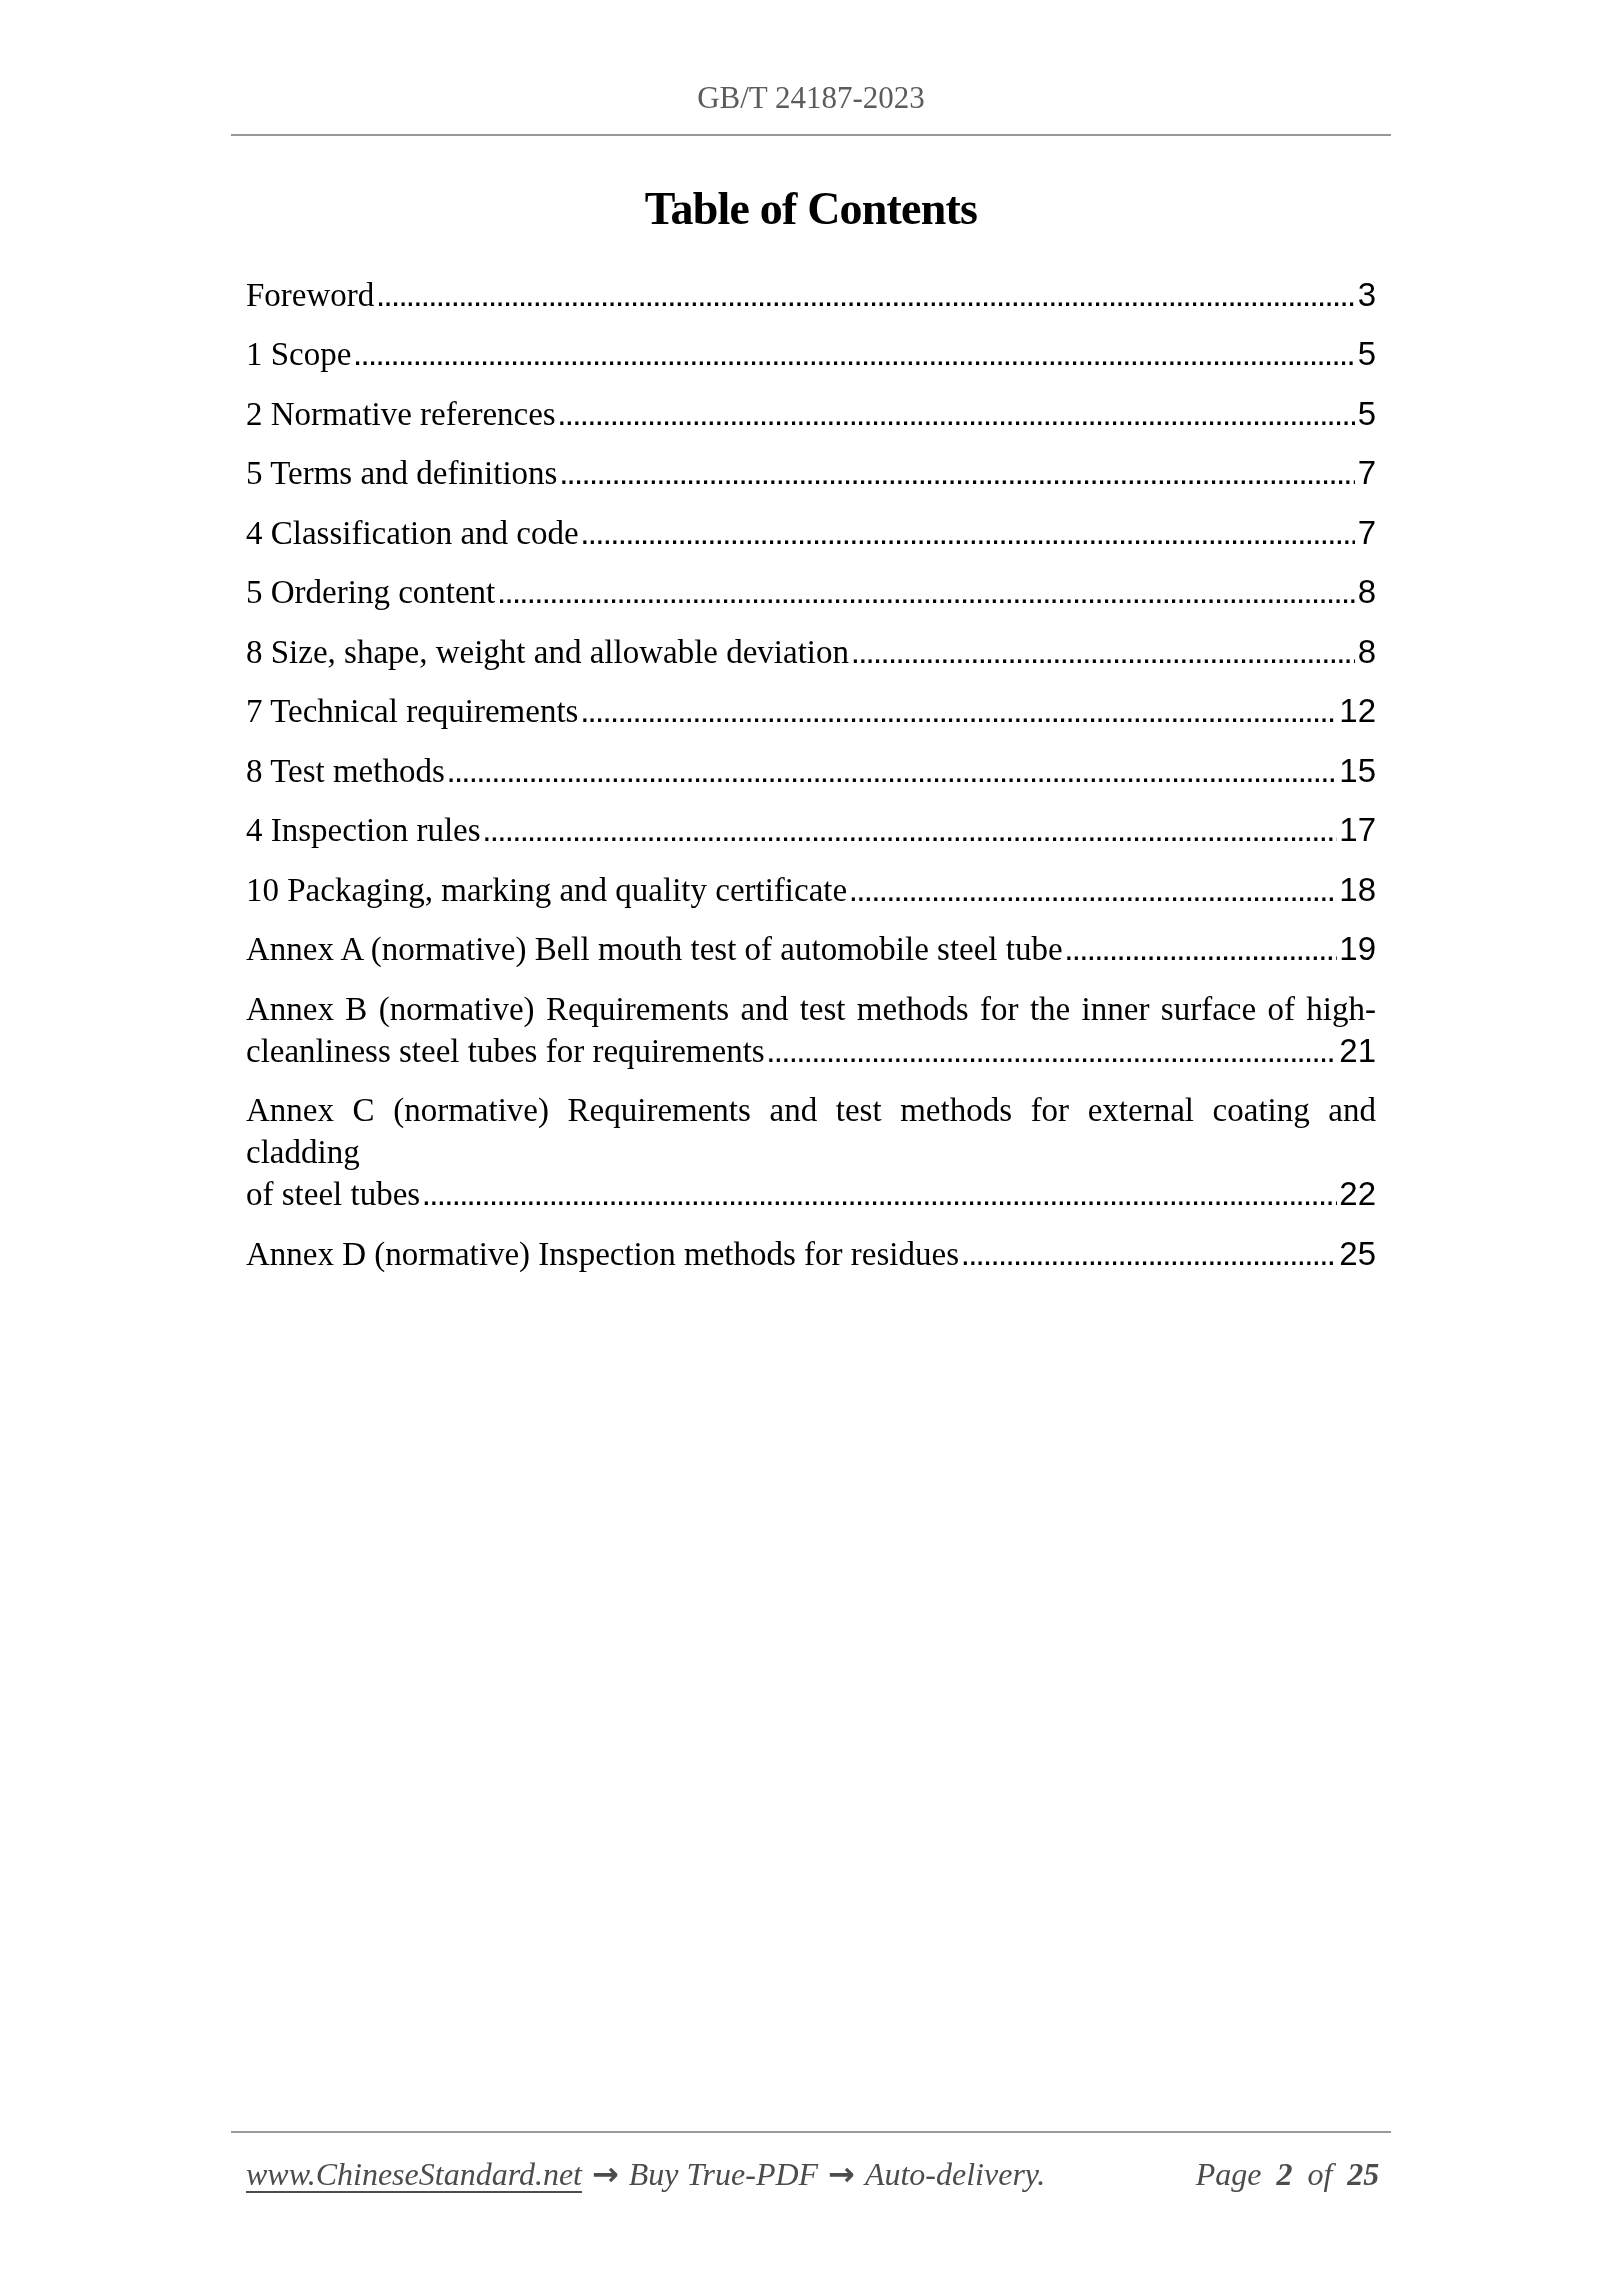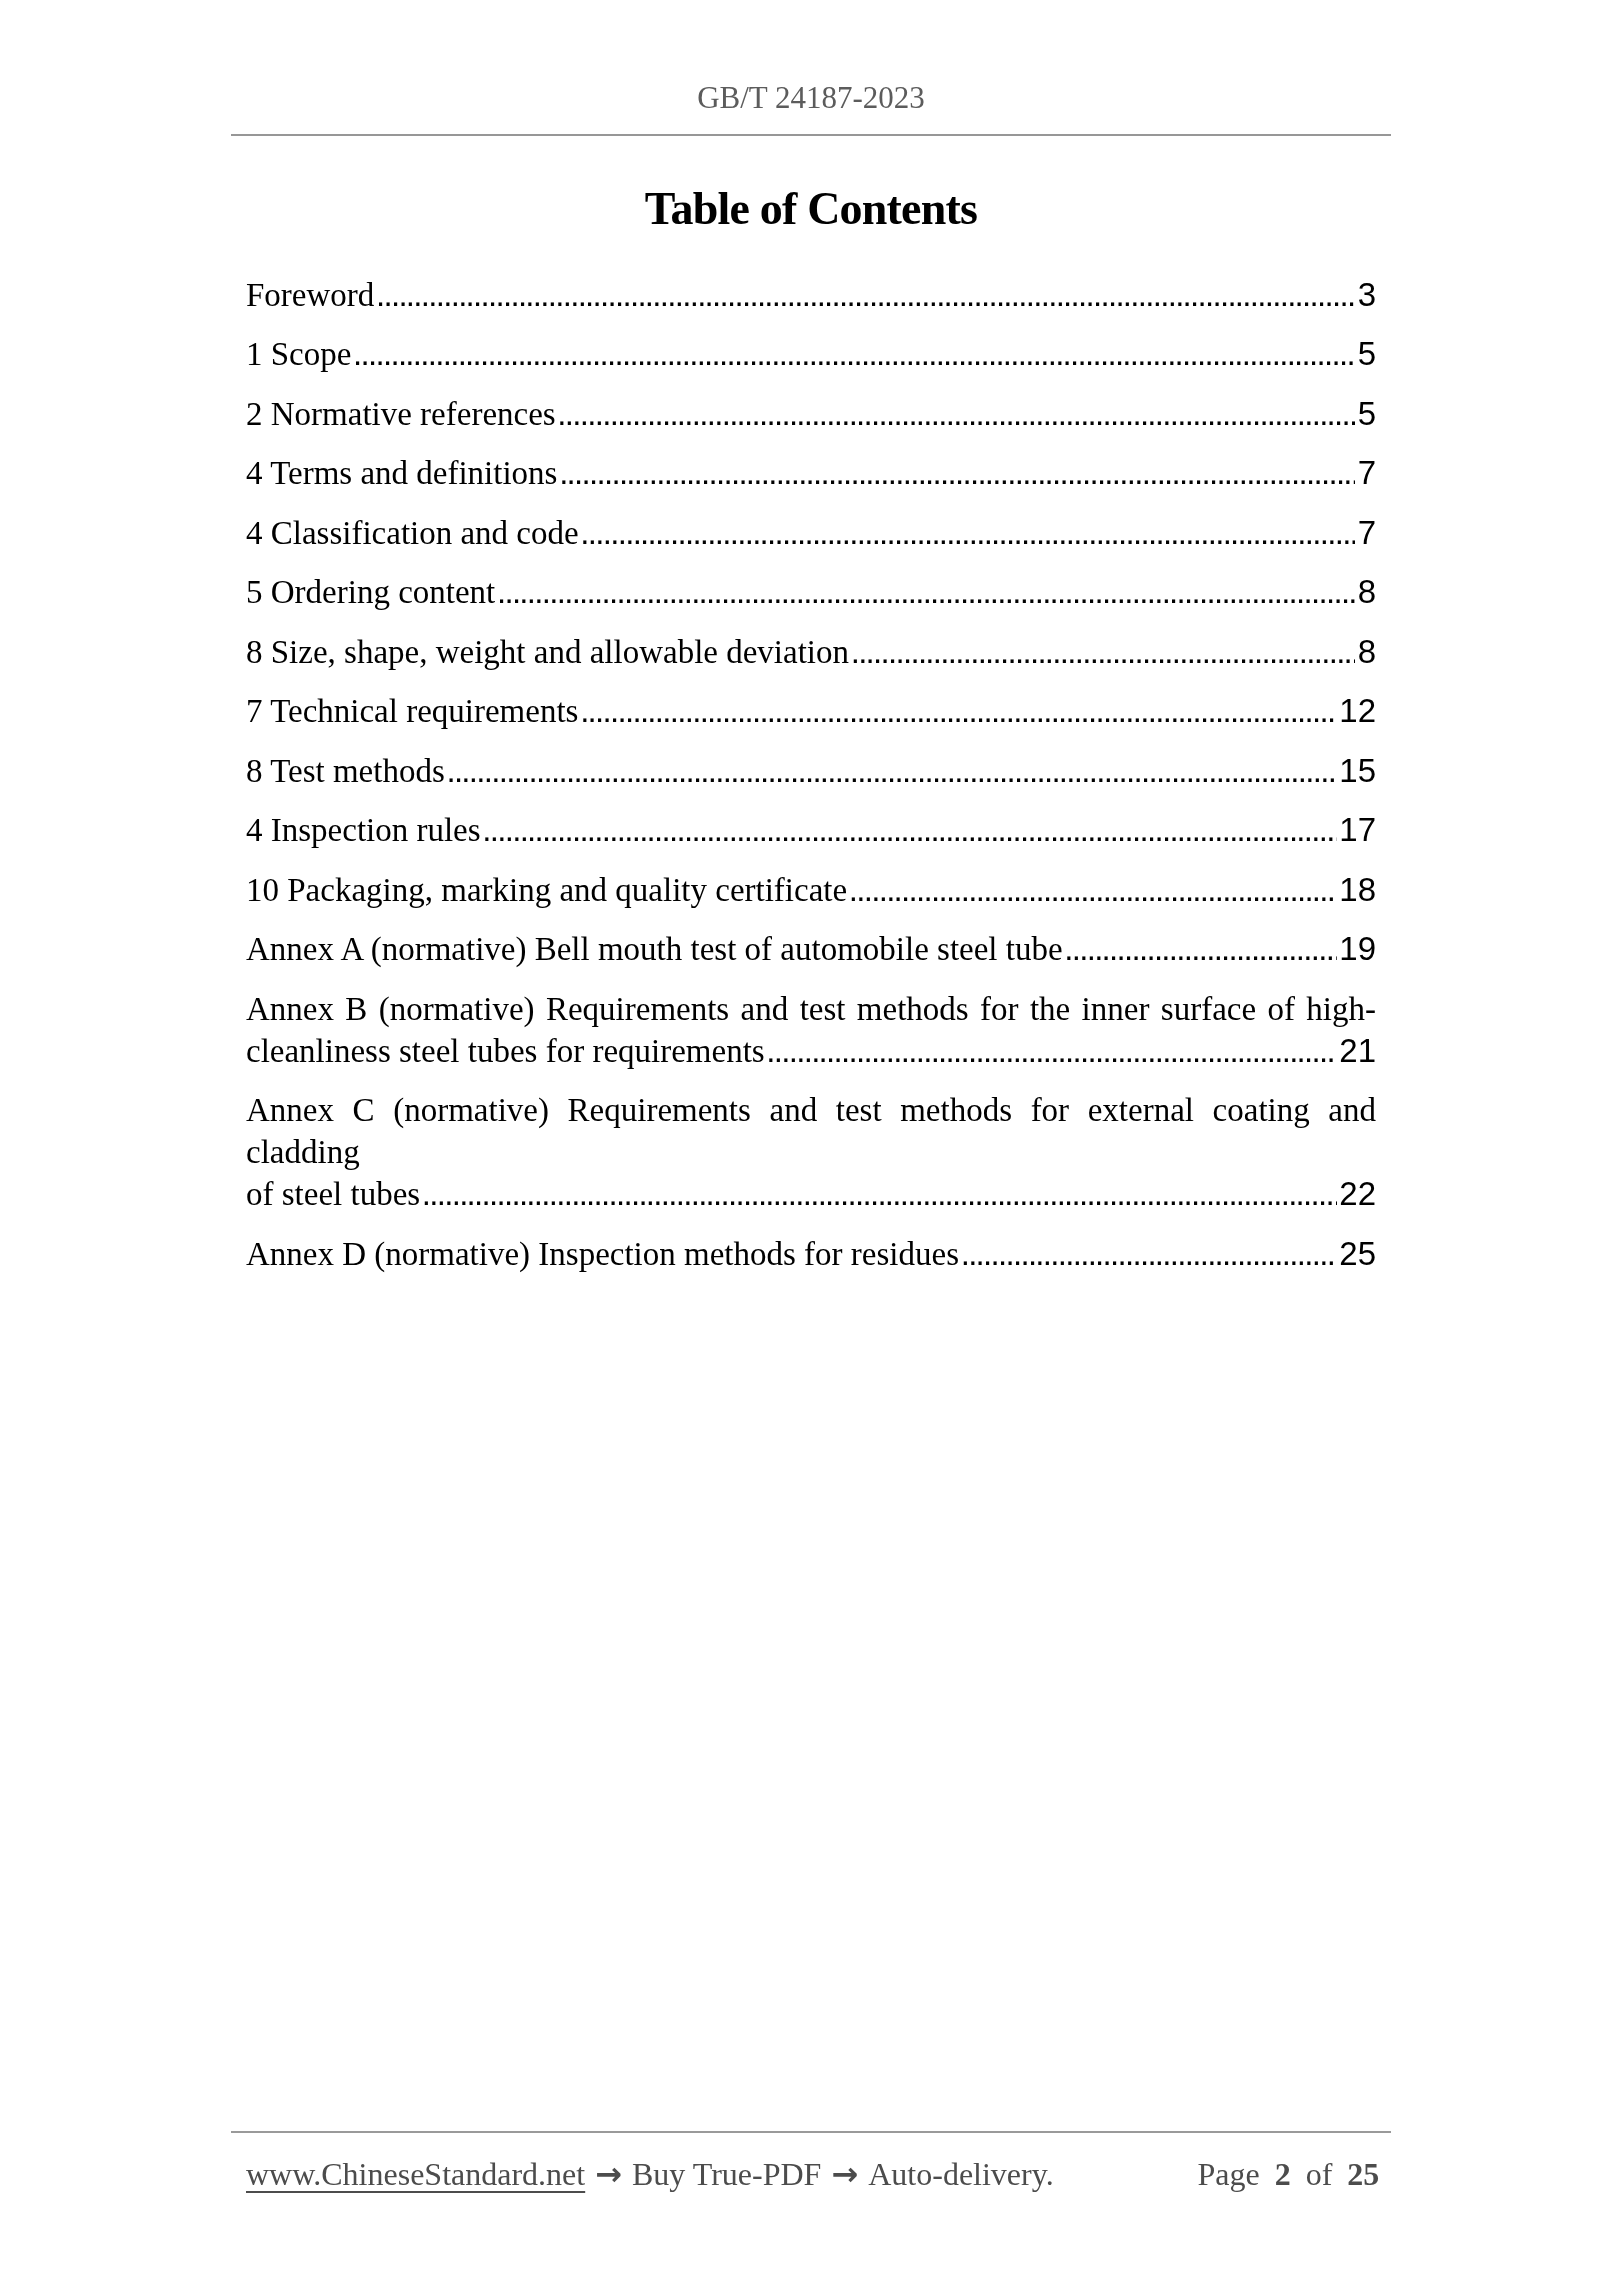--- a/index.html
+++ b/index.html
@@ -71,20 +71,21 @@
     border-top: 2.5px solid #9a9a9a;
   }
   .footer-row {
     display: flex;
     justify-content: space-between;
     align-items: center;
     padding: 22px 11.7px 0 15px;
     font-size: 32px;
     line-height: 38px;
     color: #4c4c4c;
+    font-style: italic;
   }
   .footer-link {
     color: #4c4c4c;
     text-decoration: underline;
     text-decoration-thickness: 1.7px;
     text-underline-offset: 5.8px;
     cursor: pointer;
   }
   .arrow {
     font-family: "DejaVu Sans", "Liberation Sans", sans-serif;
@@ -118,21 +119,21 @@
       </div>
       <div class="toc-entry">
         <div class="toc-line">
           <span class="toc-label">2 Normative references</span>
           <span class="toc-dots"></span>
           <span class="toc-page">5</span>
         </div>
       </div>
       <div class="toc-entry">
         <div class="toc-line">
-          <span class="toc-label">4 Terms and definitions</span>
+          <span class="toc-label">5 Terms and definitions</span>
           <span class="toc-dots"></span>
           <span class="toc-page">7</span>
         </div>
       </div>
       <div class="toc-entry">
         <div class="toc-line">
           <span class="toc-label">4 Classification and code</span>
           <span class="toc-dots"></span>
           <span class="toc-page">7</span>
         </div>

